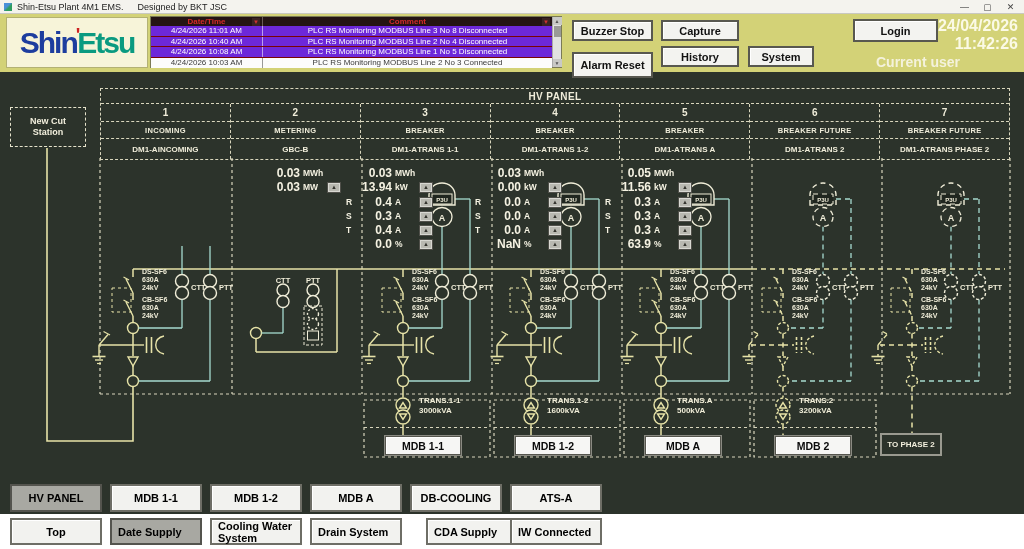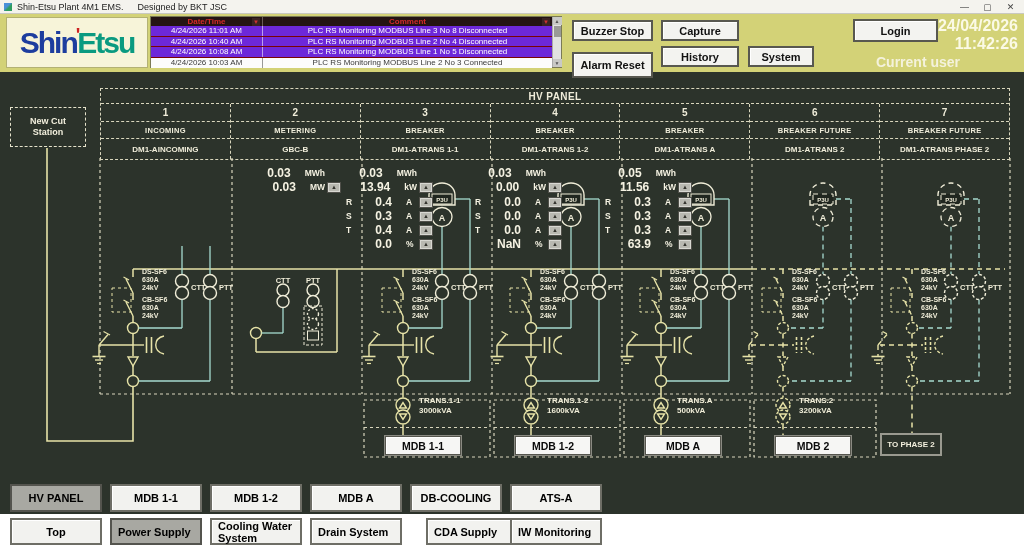--- a/index.html
+++ b/index.html
@@ -71,21 +71,21 @@
   .ctype{height:17px;border-bottom:1px dashed #d9d6bd;display:flex;align-items:center;justify-content:center;
     font-size:7.5px;font-weight:bold;letter-spacing:.3px}
   .cname{height:20px;display:flex;align-items:center;justify-content:center;
     font-size:8px;font-weight:bold;line-height:9px}
 
   .mblock{position:absolute;width:130px}
   .mrow{display:flex;align-items:center;justify-content:flex-end;height:14px}
   .mrow.h1{height:13px}.mrow.h2{height:16px}
   .mrow .p{width:12px;font-size:8.5px;font-weight:bold;color:#f5f2e2}
   .mrow .v{min-width:34px;text-align:right;font-size:12px;font-weight:bold;color:#f5f2e2}
-  .mrow .u{min-width:25px;padding-left:14px;font-size:8.5px;font-weight:bold;color:#f5f2e2}
+  .mrow .u{min-width:25px;padding-left:3px;font-size:8.5px;font-weight:bold;color:#f5f2e2}
   .mrow .bs{width:16px;height:11px;display:flex;align-items:center;justify-content:flex-end}
   .trend{width:14px;height:11px;background:#b9b9b1;border:1px solid #50504a;box-shadow:inset 0 0 0 1px #d8d8d2;
     display:flex;align-items:center;justify-content:center}
   .trend span{font-size:6px;line-height:6px;color:#33332d}
 
   .mdb{position:absolute;width:76px;height:19px;background:#f6f6f4;border:1px solid #55554d;
     box-shadow:0 0 0 1px #8a8a82,inset 1px 1px 0 #fff;display:flex;align-items:center;justify-content:center;
     font-size:10.5px;font-weight:bold;color:#0a0a0a}
   .tophase{position:absolute;left:880px;top:361px;width:62px;height:23px;background:#2c332b;
     border:2px solid #9a9a90;display:flex;align-items:center;justify-content:center;
@@ -792,18 +792,18 @@
       <div class="nbtn" style="position: absolute; left: 110px; top: 0px; width: 92px; height: 28px;">MDB 1-1</div>
       <div class="nbtn" style="position: absolute; left: 210px; top: 0px; width: 92px; height: 28px;">MDB 1-2</div>
       <div class="nbtn" style="position: absolute; left: 310px; top: 0px; width: 92px; height: 28px;">MDB A</div>
       <div class="nbtn" style="position: absolute; left: 410px; top: 0px; width: 92px; height: 28px;">DB-COOLING</div>
       <div class="nbtn" style="position: absolute; left: 510px; top: 0px; width: 92px; height: 28px;">ATS-A</div>
     </div>
 </div>
 
 <div class="abs nav2" id="nav2">
     <div class="nbtn" style="position: absolute; left: 10px; top: 4px; width: 92px; height: 27px;">Top</div>
-    <div class="nbtn active left" style="position: absolute; left: 110px; top: 4px; width: 92px; height: 27px;">Power Supply</div>
+    <div class="nbtn active left" style="position: absolute; left: 110px; top: 4px; width: 92px; height: 27px;">Date Supply</div>
     <div class="nbtn left" style="position: absolute; left: 310px; top: 4px; width: 92px; height: 27px;">Drain System</div>
     <div class="nbtn left" style="position: absolute; left: 210px; top: 4px; width: 92px; height: 27px;">Cooling Water System</div>
     <div class="nbtn left" style="position: absolute; left: 410px; top: 4px; width: 92px; height: 27px; margin-left: 16px;">CDA Supply</div>
-    <div class="nbtn left" style="position: absolute; left: 510px; top: 4px; width: 92px; height: 27px;">IW Monitoring</div>
+    <div class="nbtn left" style="position: absolute; left: 510px; top: 4px; width: 92px; height: 27px;">IW Connected</div>
   </div>
 
 </body></html>

